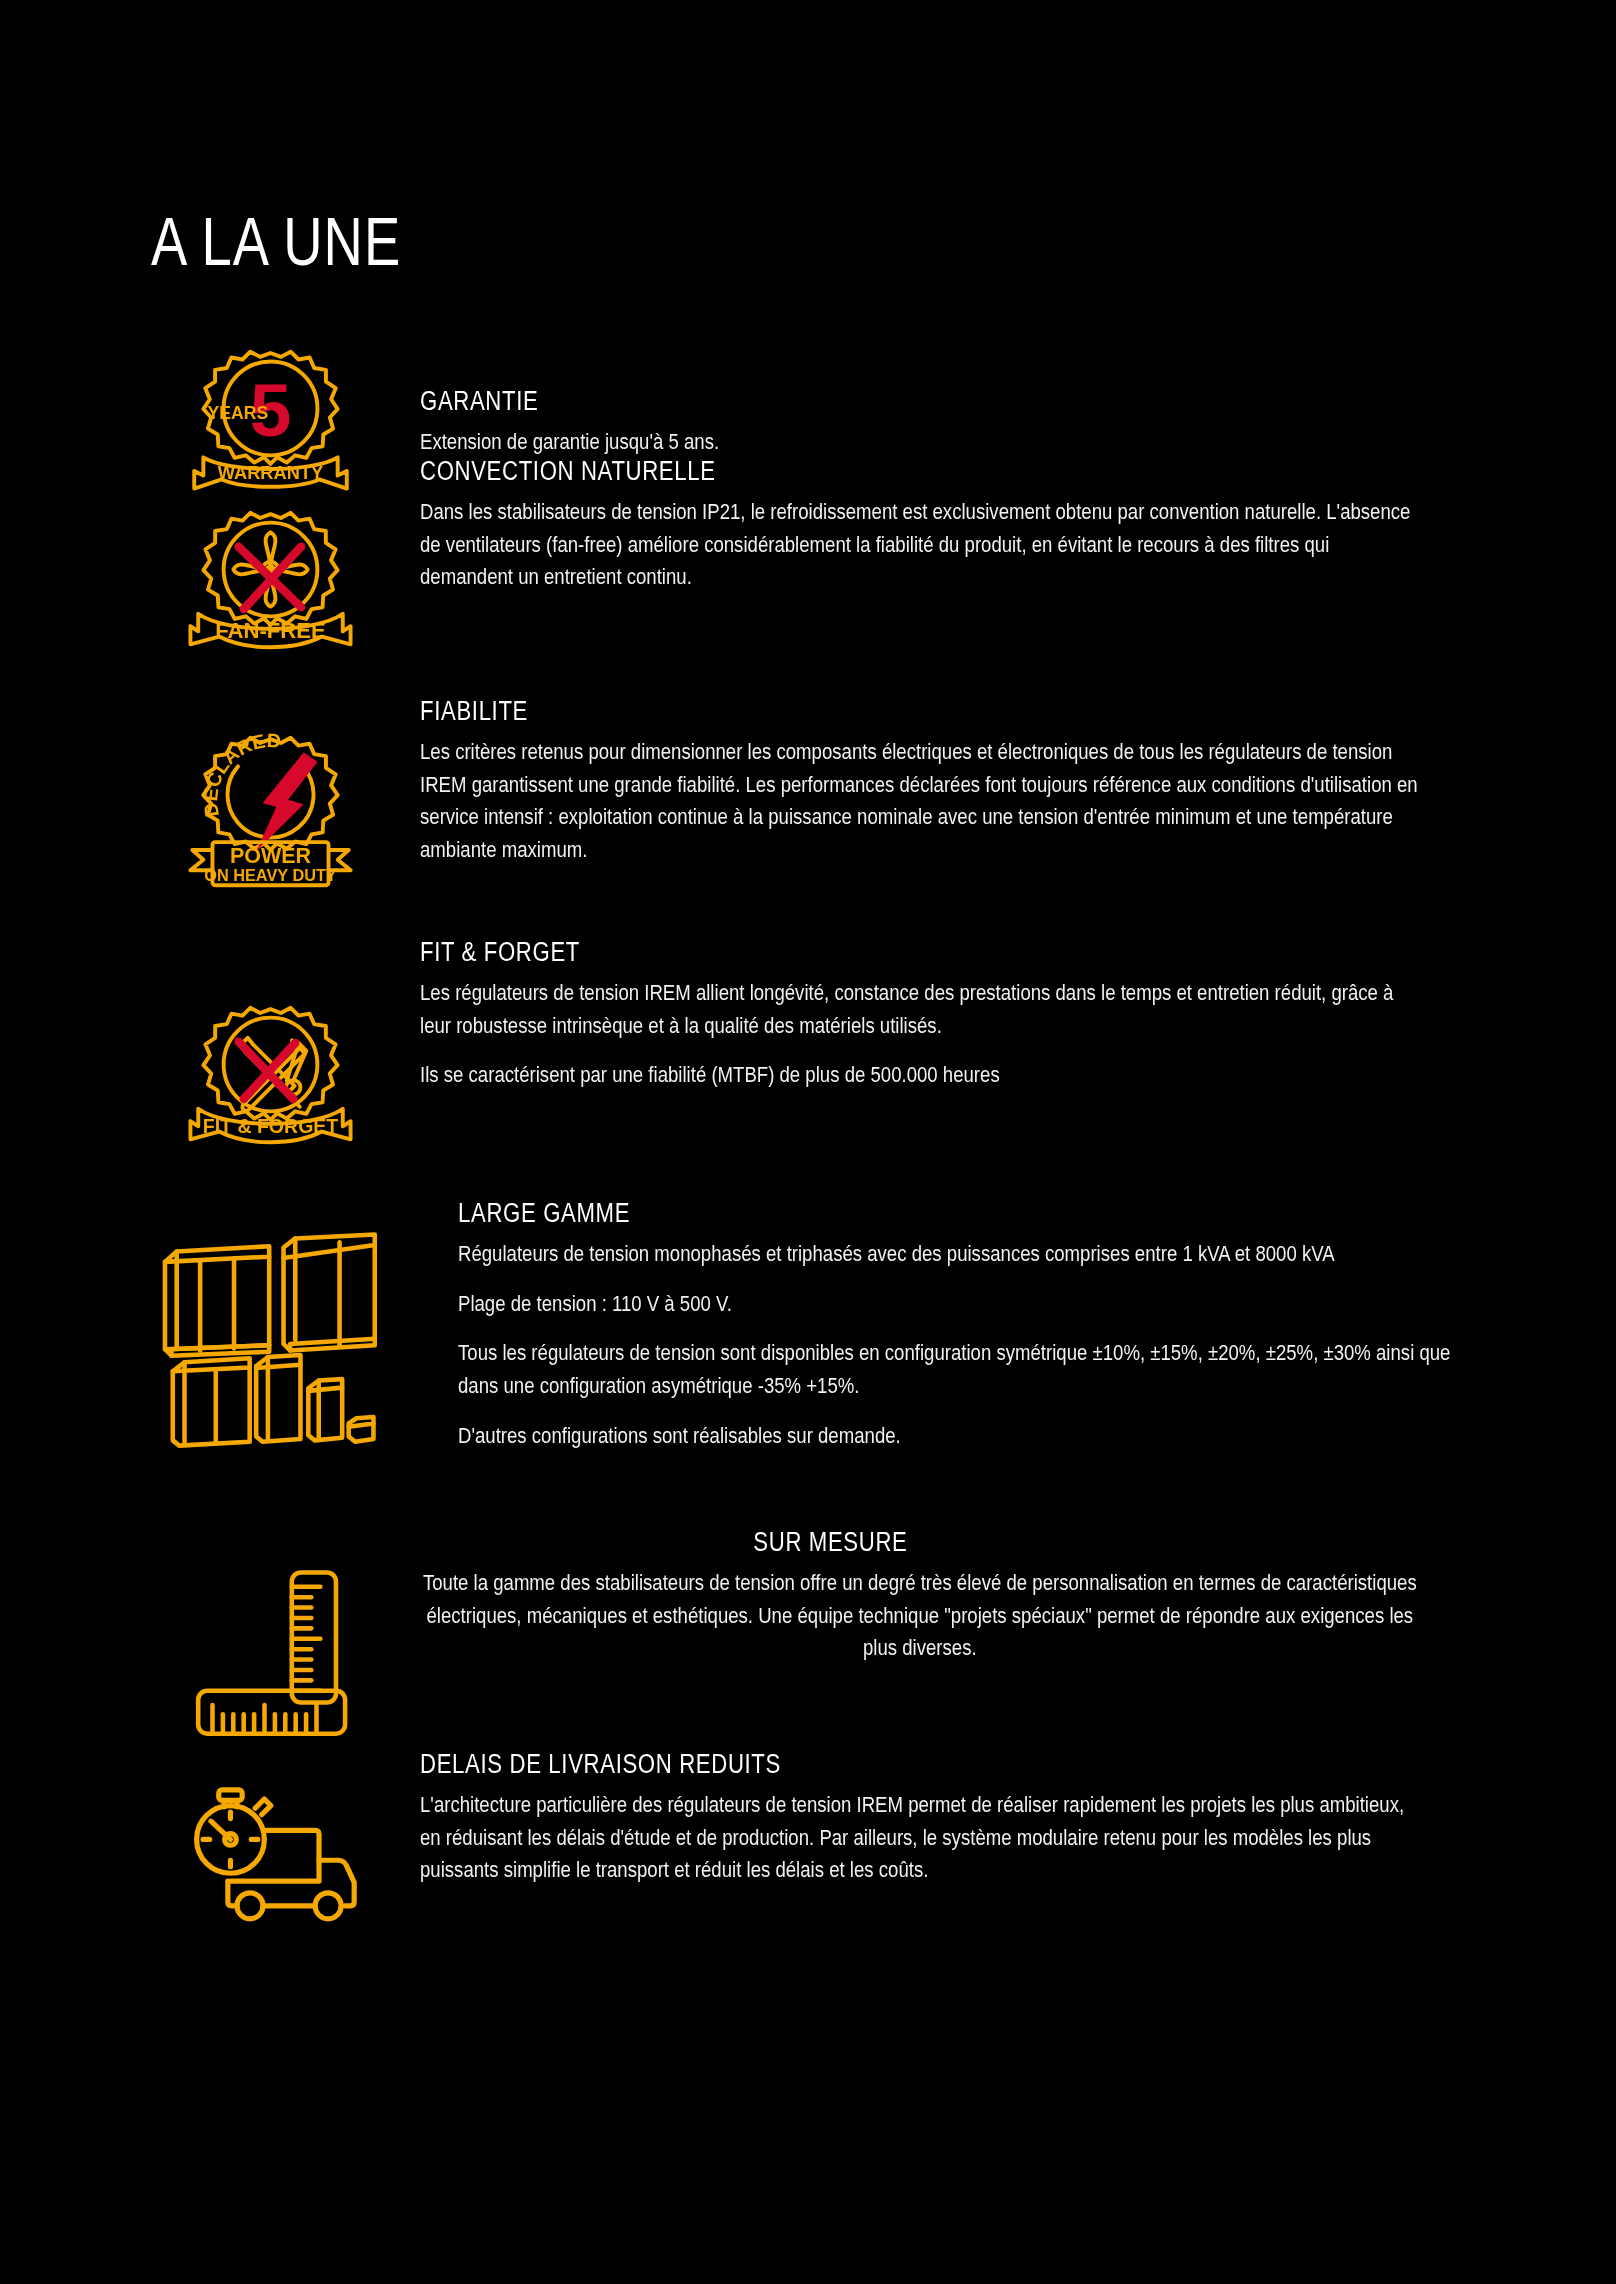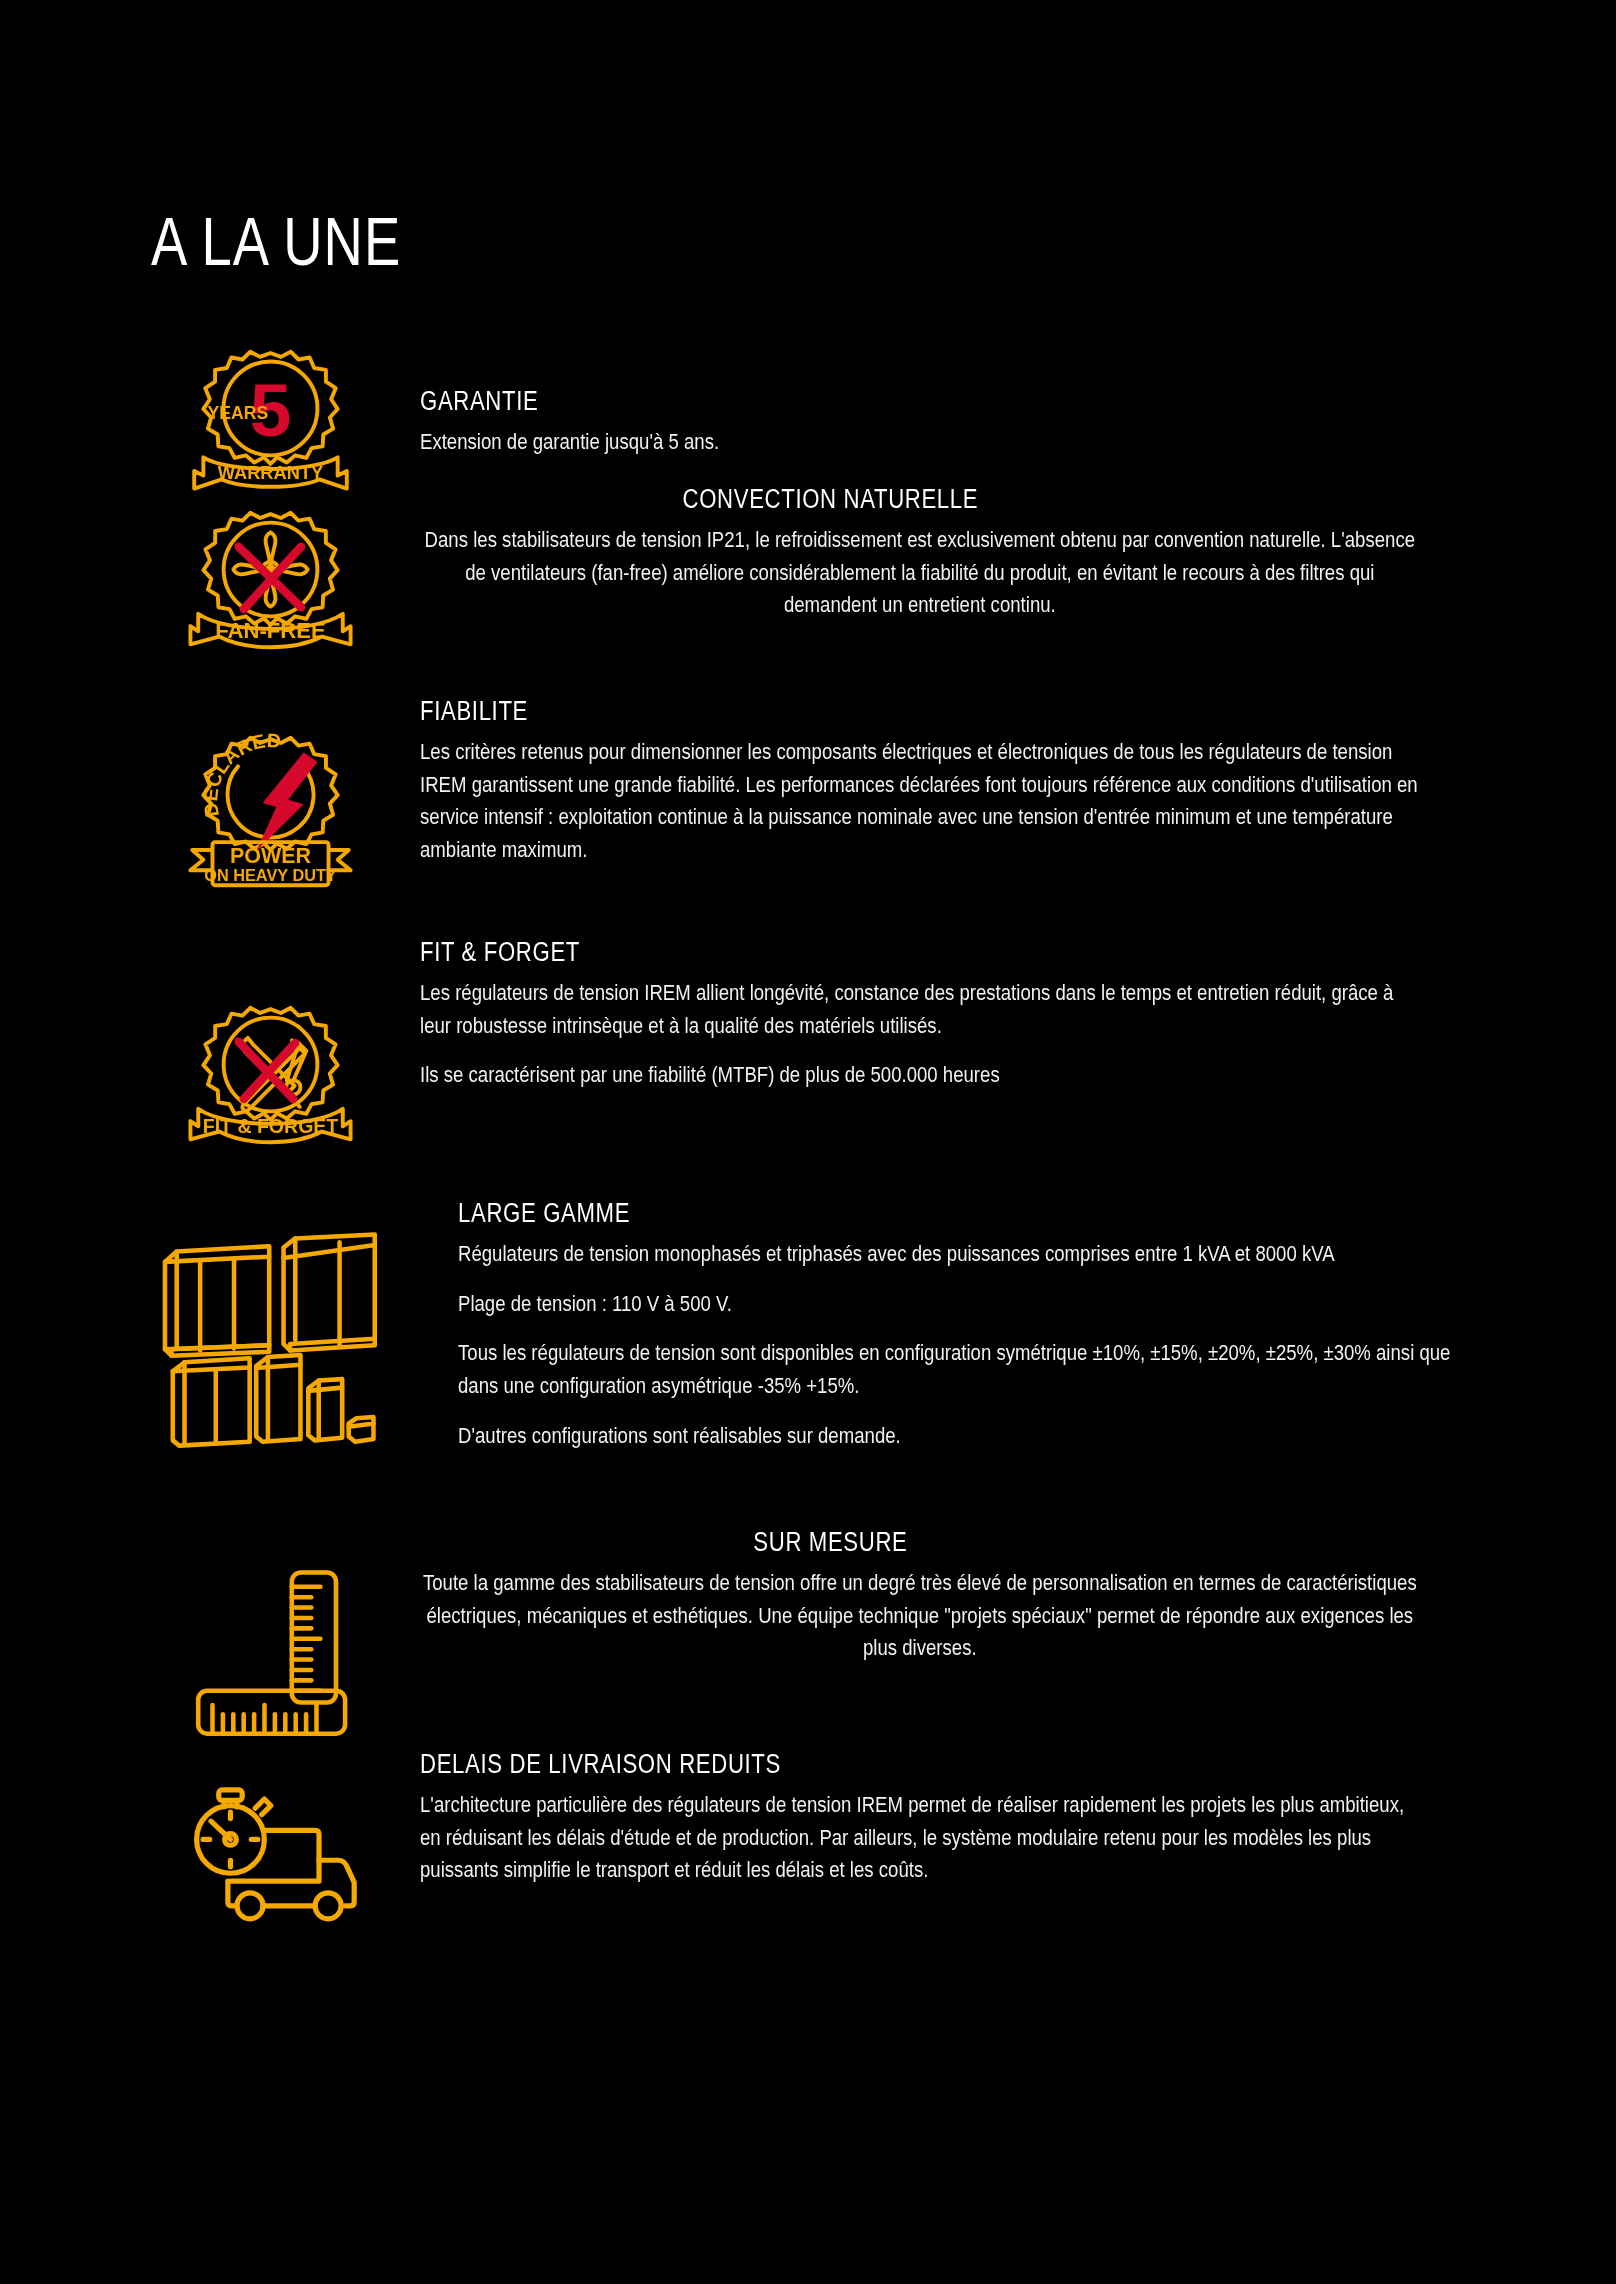--- a/index.html
+++ b/index.html
@@ -145,21 +145,21 @@
           <path d="M172 64 L84 160"></path>
         </g>
         <g fill="none" stroke="#F5A800" stroke-width="6" stroke-linejoin="round">
           <path d="M14 167 L14 194 L2 186 L2 214 L46 202
                    C88 224 162 224 204 202 L248 214 L248 186 L236 194 L236 167
                    C192 198 58 198 14 167 Z"></path>
         </g>
         <text x="125" y="205" font-family="'Liberation Sans', sans-serif" font-size="34" font-weight="700" fill="#F5A800" text-anchor="middle">FAN-FREE</text>
       </svg>
     </div>
-    <div class="text-cell" style="top:140px;text-align:center;">
+    <div class="text-cell" style="top:112px;">
       <h2 class="sec-title">CONVECTION NATURELLE</h2>
       <p class="sec-body">Dans les stabilisateurs de tension IP21, le refroidissement est exclusivement obtenu par convention naturelle. L'absence de ventilateurs (fan-free) améliore considérablement la fiabilité du produit, en évitant le recours à des filtres qui demandent un entretient continu.</p>
     </div>
   </div>
 
   <div class="row">
     <div class="icon-cell" style="left:140px; top:385px;">
       <svg width="163" height="163" viewBox="0 0 250 250" aria-hidden="true">
         <g fill="none" stroke="#F5A800" stroke-width="6" stroke-linejoin="round" stroke-linecap="round">
           <path d="M125 14

